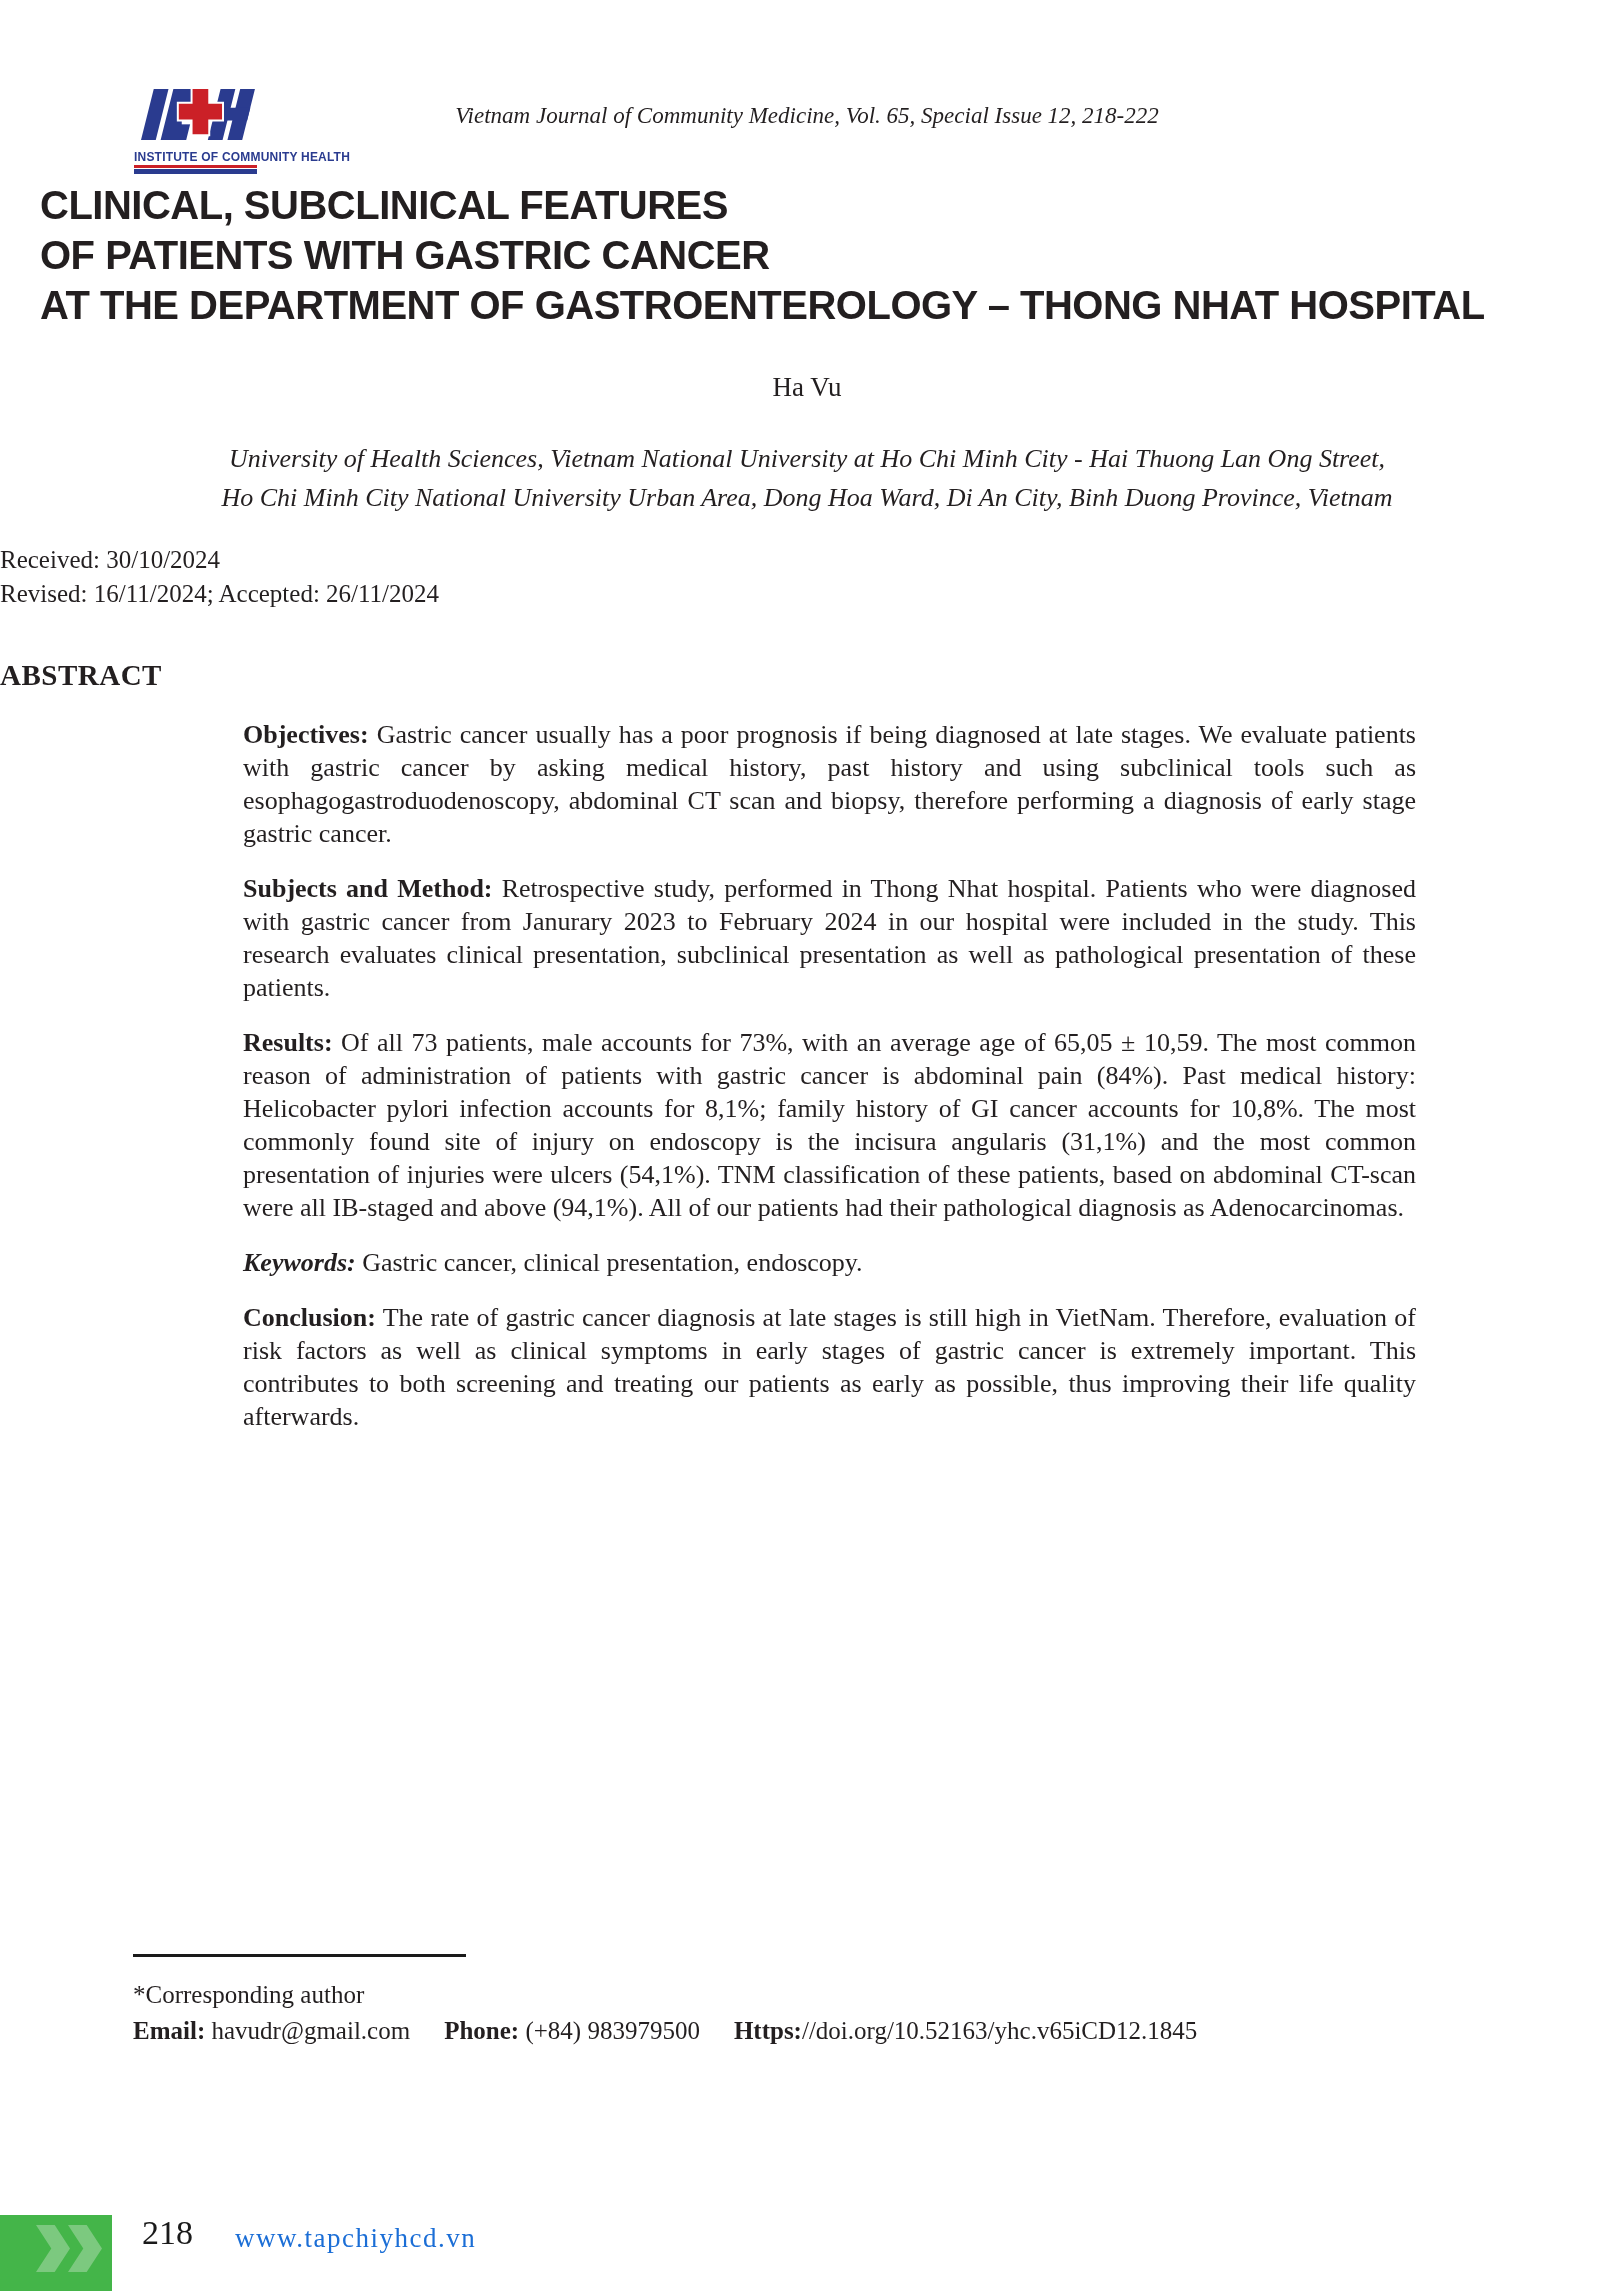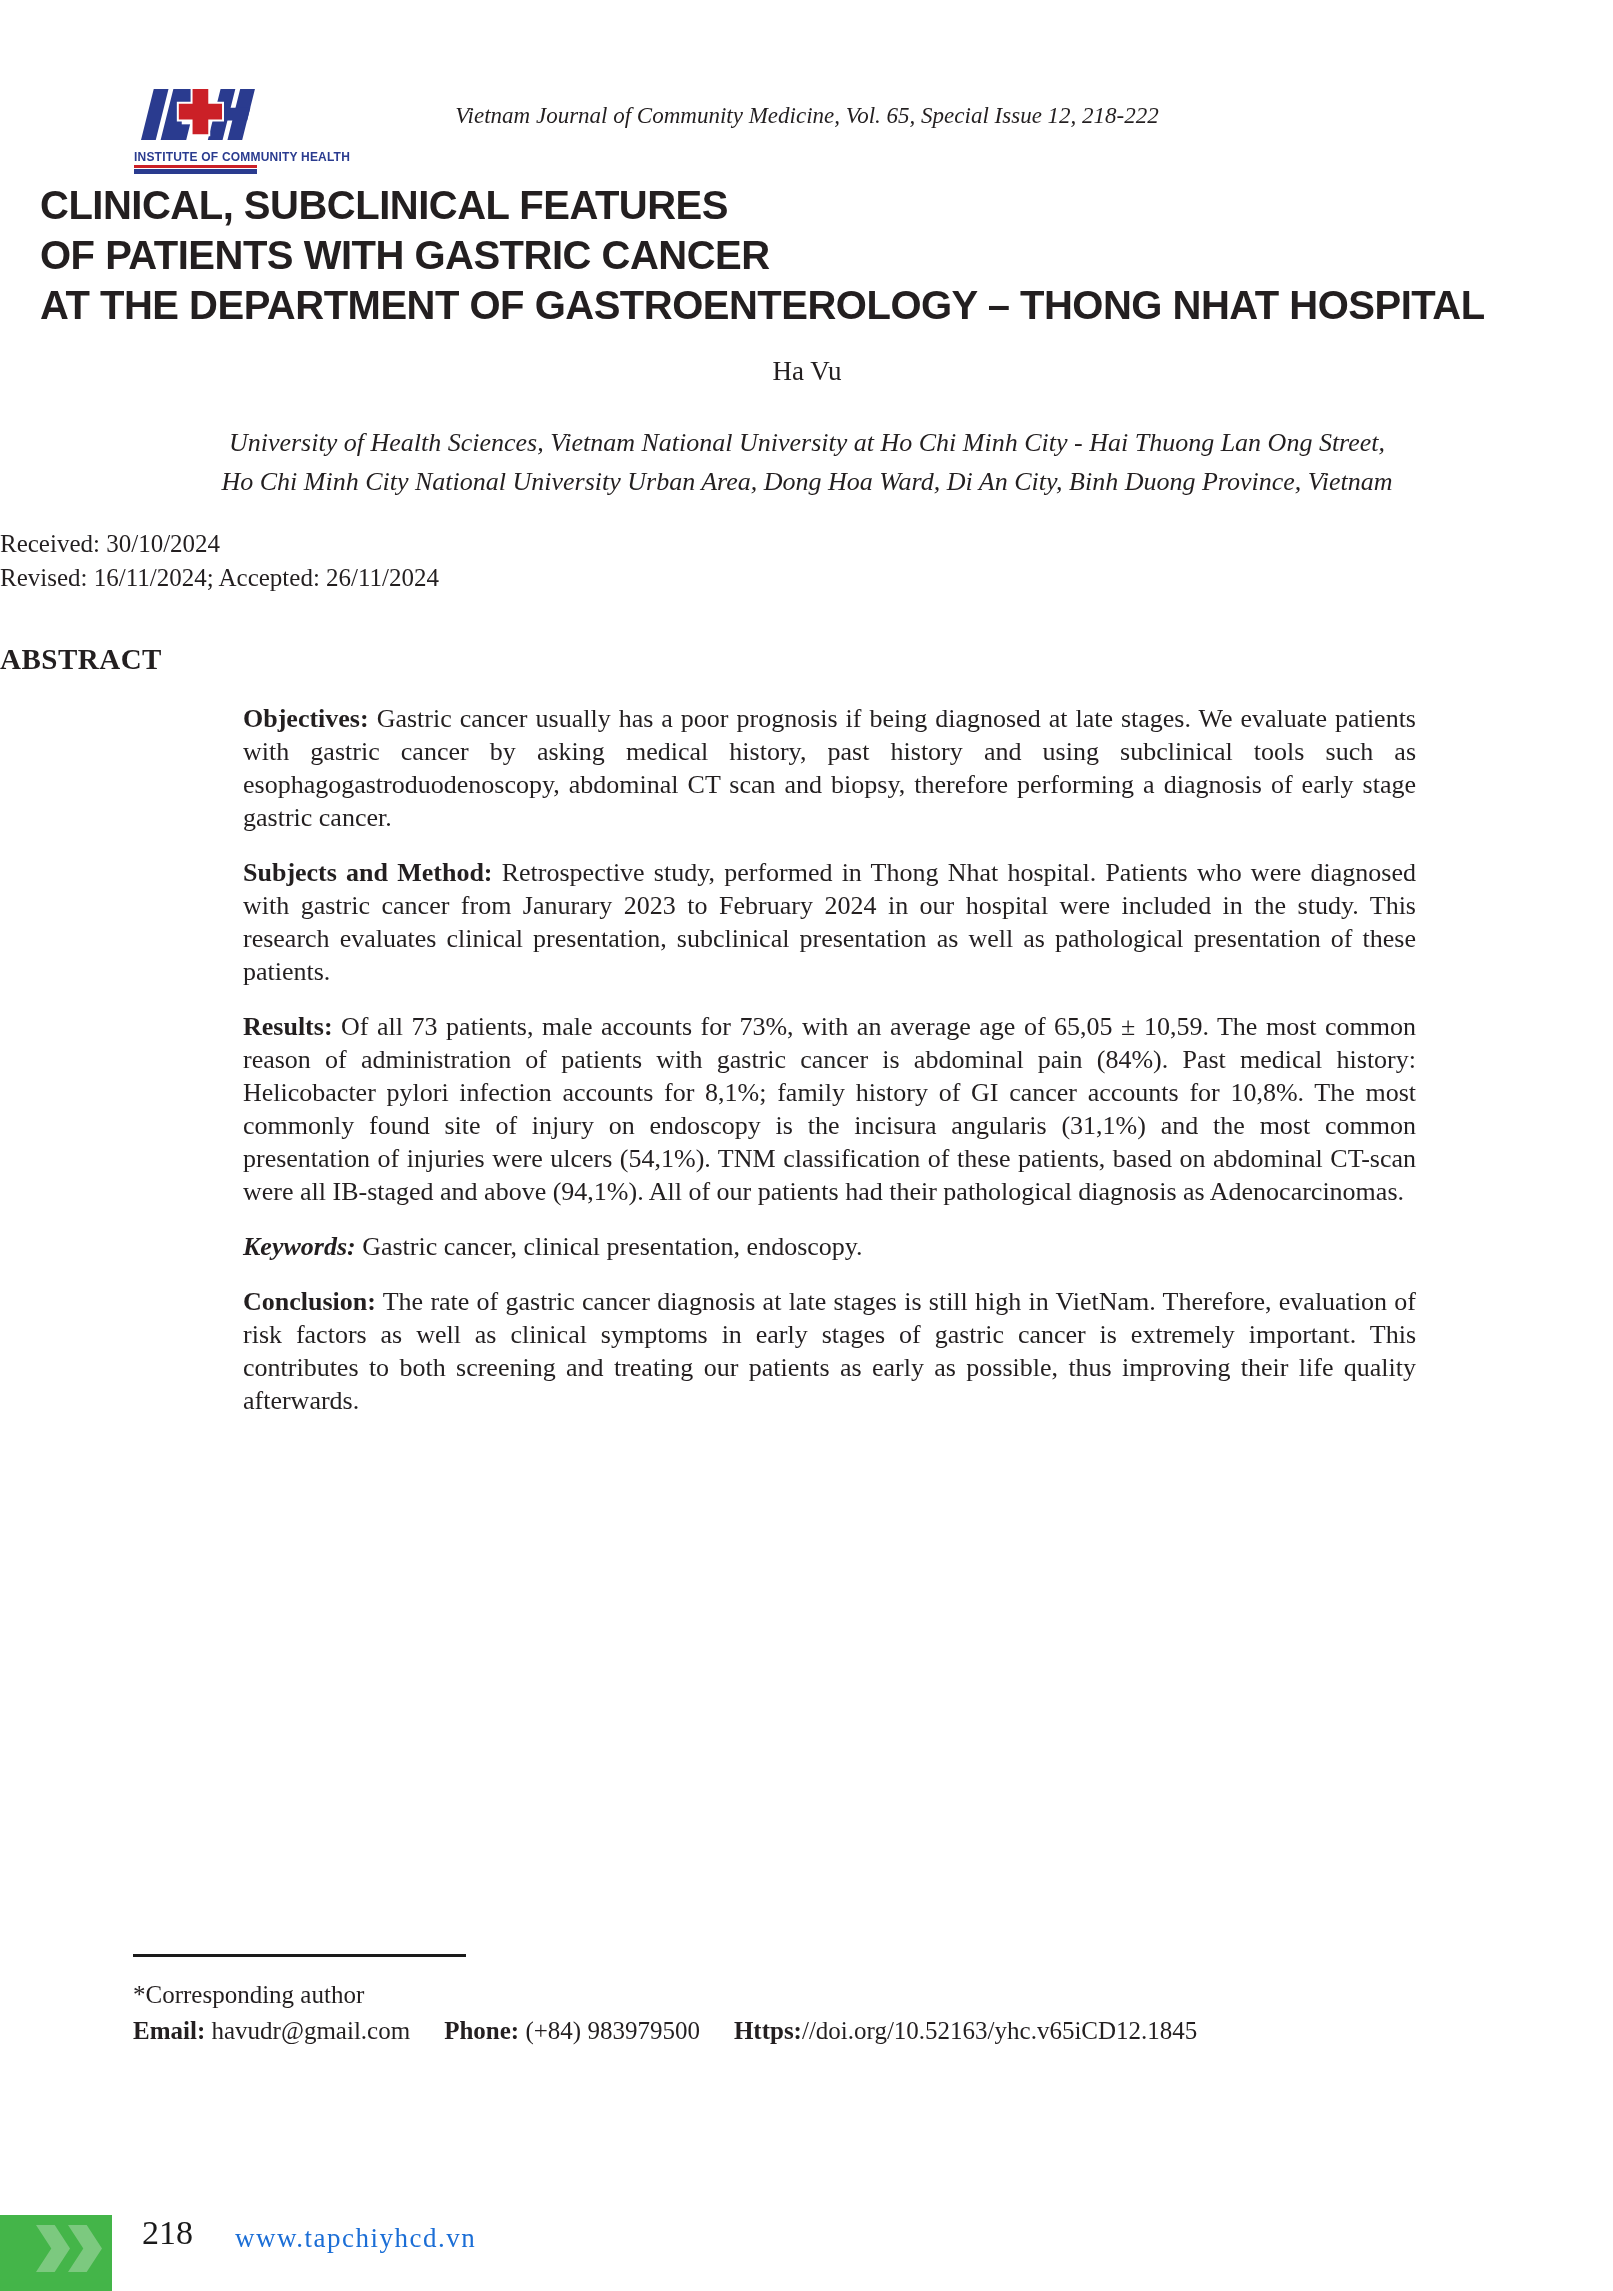--- a/index.html
+++ b/index.html
@@ -25,21 +25,21 @@
     padding-top:103px;text-align:center;
     font-style:italic;font-size:23px;color:#231f20;
   }
   
   .title{
     margin:51px 40px 0;
     font-family:"Liberation Sans",sans-serif;
     font-weight:bold;font-size:40px;line-height:50px;
     letter-spacing:-0.5px;color:#231f20;
   }
-  .author{margin-top:26px;text-align:center;font-size:27px;}
+  .author{margin-top:42px;text-align:center;font-size:27px;}
   .affiliation{margin-top:36px;text-align:center;font-style:italic;font-size:26px;line-height:39px;}
   .dates{margin-top:26px;text-align:left;font-size:25px;line-height:34px;}
   
   .abstract-heading{
     margin-top:48px;
     font-weight:bold;font-size:29px;letter-spacing:0.5px;
   }
   .abstract{width:1173px;margin-left:243px;margin-top:26px;}
   .abstract p{
     font-size:26px;line-height:33px;

